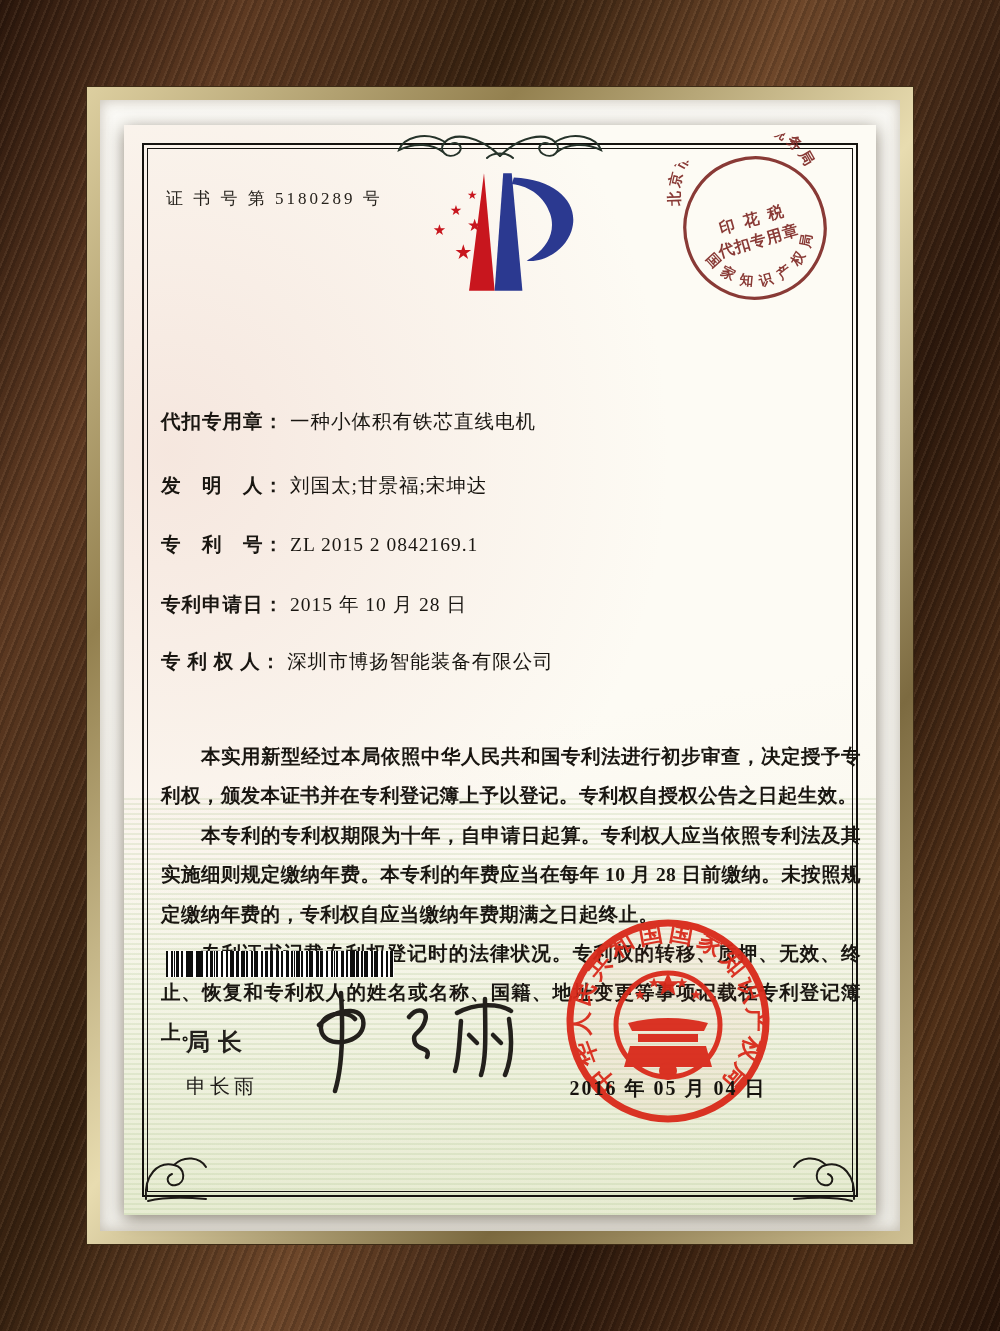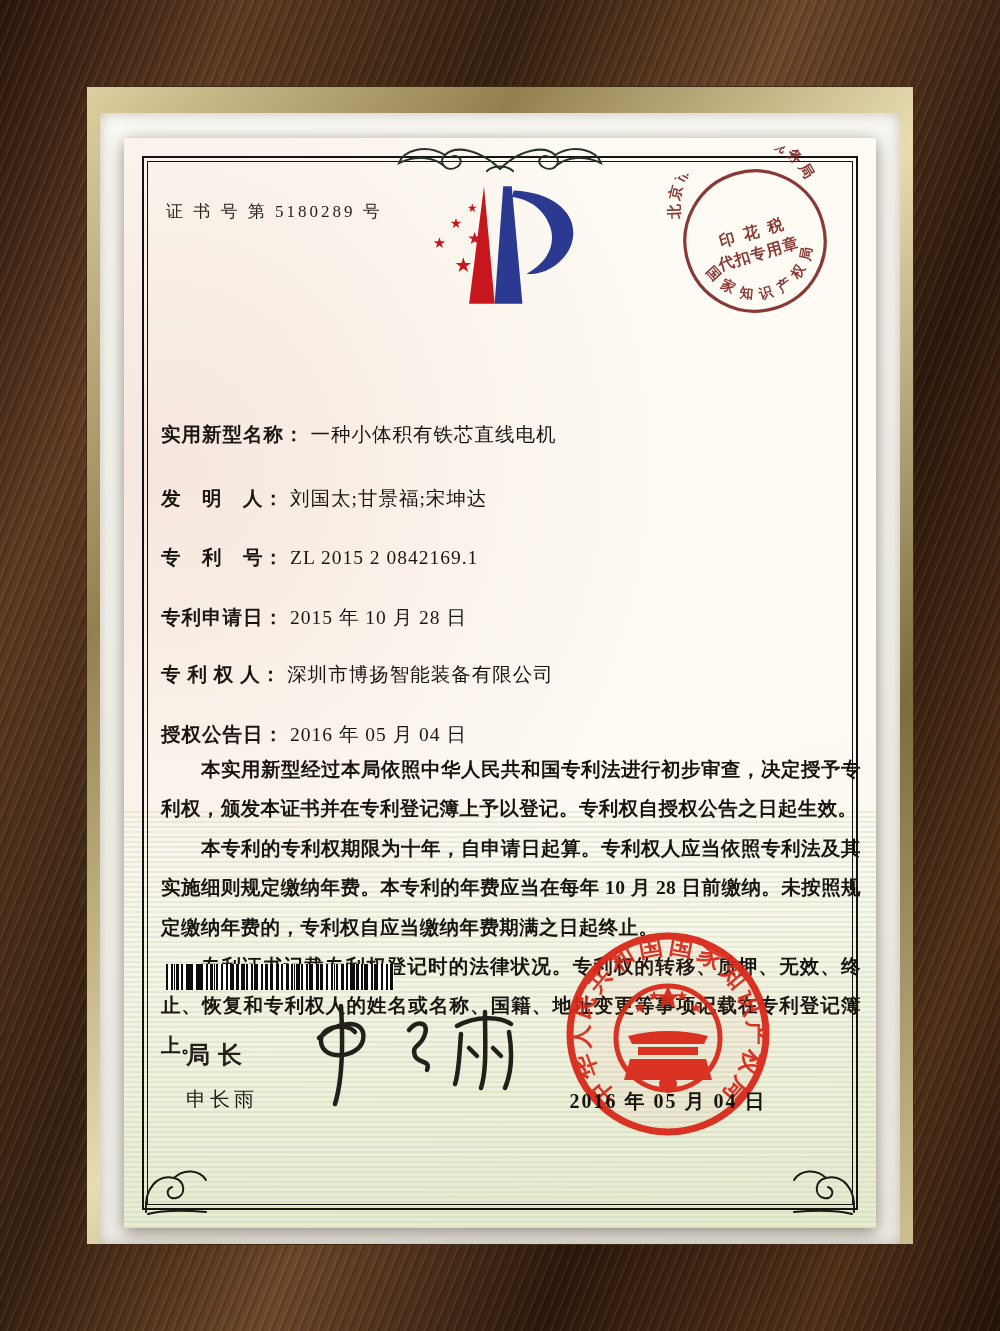--- a/index.html
+++ b/index.html
@@ -17,21 +17,20 @@
   }
   .gold{
     width:100%;height:100%;box-sizing:border-box;padding:13px;position:relative;
     border:1px solid #3e2c16;
     background:linear-gradient(128deg,#ddcfa0 0%,#93804f 25%,#e8dcb0 50%,#7c6a40 75%,#cfc093 100%);
   }
   .mat{
     width:100%;height:100%;box-sizing:border-box;padding:25px 24px 28px 24px;
     background:linear-gradient(160deg,#fbfaf6 0%,#efeee8 100%);
     box-shadow:inset 0 0 14px rgba(80,60,30,.3);
-    margin-top:13px;
   }
   .paper{
     position:relative;width:752px;height:1090px;
     background:linear-gradient(170deg,#fdfbf4 55%,#f5f3e6 100%);
     box-shadow:0 4px 16px rgba(60,45,25,.55);
     overflow:hidden;
   }
   .paper::before{
     content:"";position:absolute;inset:0;z-index:0;pointer-events:none;
     background:radial-gradient(ellipse at 6% 30%,rgba(236,206,196,.45),transparent 50%);
@@ -126,36 +125,33 @@
             <text x="44" y="28" font-size="11">★</text>
             <text x="28" y="43" font-size="13">★</text>
             <text x="44" y="58" font-size="16">★</text>
             <text x="12" y="62" font-size="14">★</text>
             <text x="32" y="84" font-size="19">★</text>
           </g>
         </svg>
 
 
         <div class="field f0">
-          <span class="label">实用新型名称：</span><span class="value">一种小体积有铁芯直线电机</span>
+          <span class="label">代扣专用章：</span><span class="value">一种小体积有铁芯直线电机</span>
         </div>
         <div class="field f1">
           <span class="label">发　明　人：</span><span class="value">刘国太;甘景福;宋坤达</span>
         </div>
         <div class="field f2">
           <span class="label">专　利　号：</span><span class="value">ZL 2015 2 0842169.1</span>
         </div>
         <div class="field f3">
           <span class="label">专利申请日：</span><span class="value">2015 年 10 月 28 日</span>
         </div>
         <div class="field f4">
           <span class="label">专 利 权 人：</span><span class="value">深圳市博扬智能装备有限公司</span>
-        </div>
-        <div class="field f5">
-          <span class="label">授权公告日：</span><span class="value">2016 年 05 月 04 日</span>
         </div>
 
         <div class="paras">
           <p>本实用新型经过本局依照中华人民共和国专利法进行初步审查，决定授予专利权，颁发本证书并在专利登记簿上予以登记。专利权自授权公告之日起生效。</p>
           <p>本专利的专利权期限为十年，自申请日起算。专利权人应当依照专利法及其实施细则规定缴纳年费。本专利的年费应当在每年 10 月 28 日前缴纳。未按照规定缴纳年费的，专利权自应当缴纳年费期满之日起终止。</p>
           <p>专利证书记载专利权登记时的法律状况。专利权的转移、质押、无效、终止、恢复和专利权人的姓名或名称、国籍、地址变更等事项记载在专利登记簿上。</p>
         </div>
 
         <div class="barcode"></div>
 

